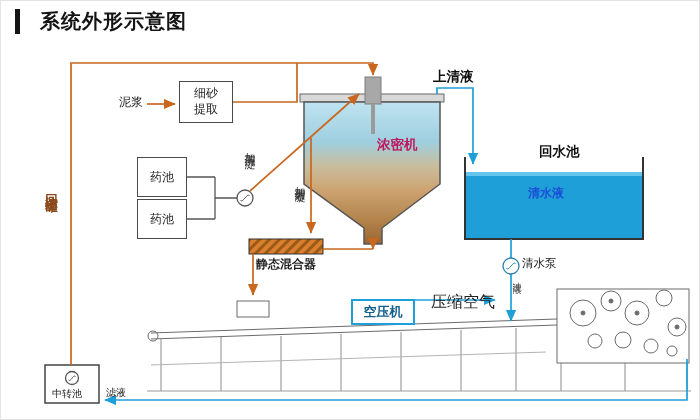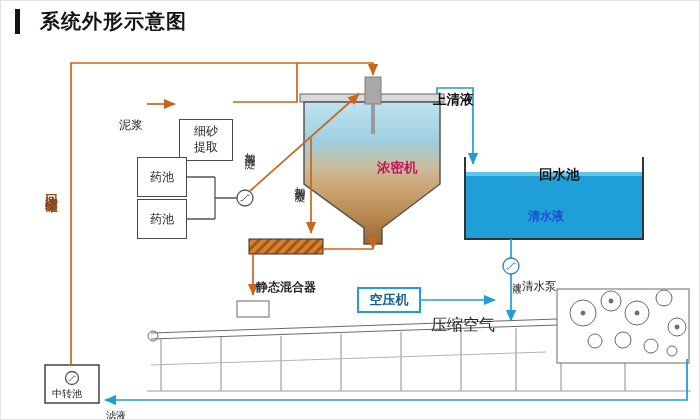--- a/index.html
+++ b/index.html
@@ -1,21 +1,21 @@
 <!DOCTYPE html>
 <html><head>
 <meta charset="utf-8">
 <style>
   * { margin:0; padding:0; box-sizing:border-box; }
   html,body { background:#ffffff; font-family:"Liberation Sans","DejaVu Sans",sans-serif; }
   #stage { position:relative; width:700px; height:420px; background:#fff; overflow:hidden; border:1px solid #e3e3e3; }
   #stage svg { position:absolute; left:0; top:0; }
   .title { position:absolute; left:14px; top:8px; font-size:20px; font-weight:bold; color:#141414;
            border-left:5px solid #141414; padding-left:20px; line-height:25px; letter-spacing:1px; }
-  .lbl  { position:absolute; color:#222; font-size:12px; line-height:1.15; white-space:nowrap;margin-top:23px; }
+  .lbl  { position:absolute; color:#222; font-size:12px; line-height:1.15; white-space:nowrap; }
   .b    { font-weight:bold; }
   .vlbl { position:absolute; writing-mode:vertical-rl; text-orientation:upright; font-size:11px;
           color:#333; letter-spacing:2px; line-height:1; }
   .box  { position:absolute; border:1.5px solid #4a4a4a; background:#fff; display:flex;
           align-items:center; justify-content:center; text-align:center; font-size:12px; color:#222; }
   .wrap2{ width:27px; word-break:break-all; line-height:1.3; }
   .box-air { border:2px solid #1e9fd8; color:#15608f; font-weight:bold; font-size:13px; }
   .lbl-clear-water { color:#1d4ed8; font-weight:bold; }
   .vlbl-brown { color:#8a4a1c; font-weight:bold; font-size:12.5px; }
   .lbl-transfer { position:absolute; text-align:center; font-size:10px; color:#222; }
@@ -118,21 +118,21 @@
       <path d="M686,358 V399 H104" marker-end="url(#ab)"></path>
     </g>
     <circle cx="510" cy="265" r="8" fill="#fff" stroke="#2a7fb0" stroke-width="1.3"></circle>
     <path d="M505.5,267.5 C508.5,270 511.5,260 514.5,262.5" stroke="#2a7fb0" fill="none"></path>
   </svg>
 
   <div class="title">系统外形示意图</div>
 
   <div class="lbl" style="left:118px; top:95px;">泥浆</div>
 
-  <div class="box" style="left:178px; top:80px; width:54px; height:42px;margin-top:38px;">
+  <div class="box" style="left:178px; top:80px; width:54px; height:42px;">
     <span class="wrap2">细砂提取</span>
   </div>
 
   <div class="lbl b" style="left:432px; top:68px; font-size:13.5px; color:#111;">上清液</div>
 
   <div class="lbl b" style="left:376px; top:136px; font-size:13.5px; color:#be185d;">浓密机</div>
 
   <div class="lbl b" style="left:538px; top:143px; font-size:13.5px; color:#111;">回水池</div>
 
   <div class="lbl lbl-clear-water" style="left:527px; top:186px;">清水液</div>
@@ -146,21 +146,21 @@
 
   <div class="vlbl" style="left:243px; top:142px;">加药沉淀</div>
   <div class="vlbl" style="left:293px; top:176px;">加药絮凝</div>
 
   <div class="lbl b" style="left:255px; top:257px; color:#222;">静态混合器</div>
 
   <div class="vlbl vlbl-brown" style="left:44px; top:183px;">回浓缩罐</div>
 
   <div class="lbl-transfer" style="left:44px; top:386px; width:44px;">中转池</div>
 
-  <div class="box box-air" style="left:350px; top:286px; width:64px; height:26px;margin-left:6px;">
+  <div class="box box-air" style="left:350px; top:298px; width:64px; height:26px;">
     <span>空压机</span>
   </div>
 
   <div class="lbl" style="left:430px; top:292px; font-size:16px;">压缩空气</div>
 
   <div class="lbl" style="left:521px; top:256px; font-size:11.5px;">清水泵</div>
 
   <div class="vlbl tiny" style="left:511px; top:274px;">冲洗液</div>
 
   <div class="lbl small" style="left:105px; top:386px;">滤液</div>

